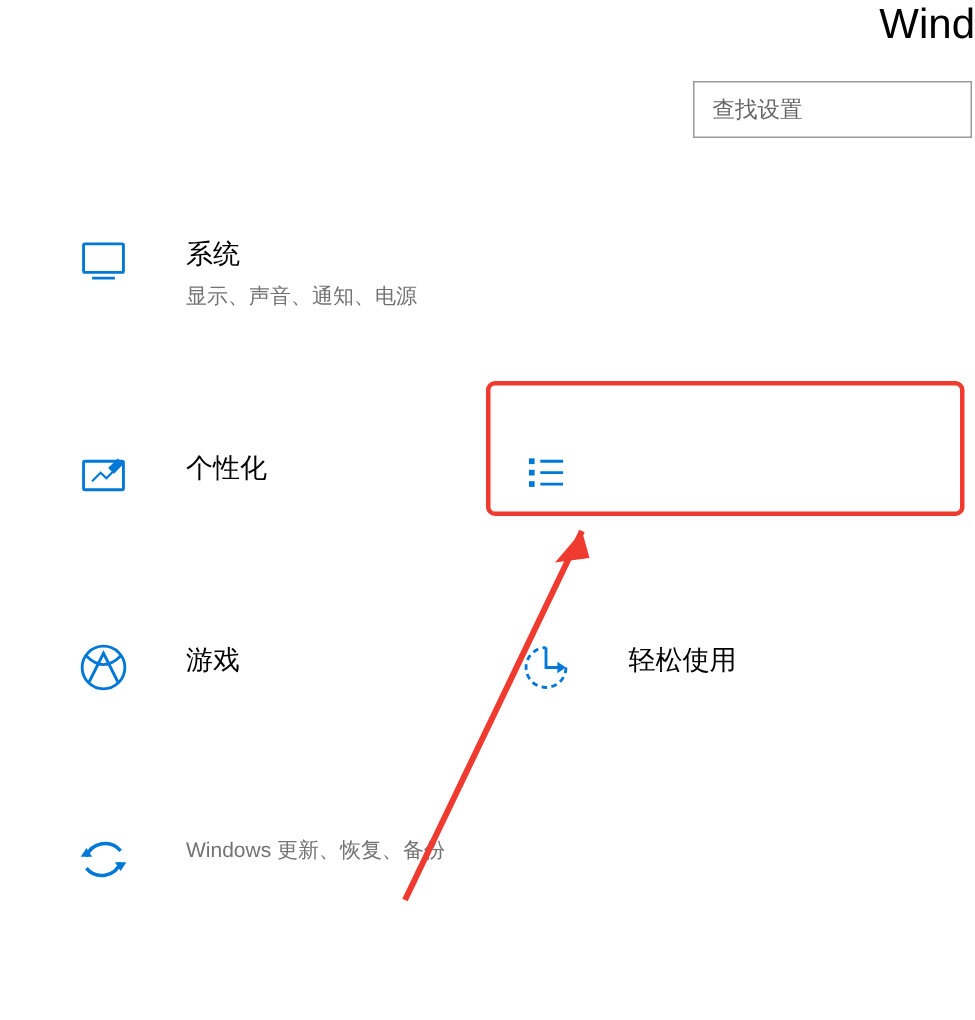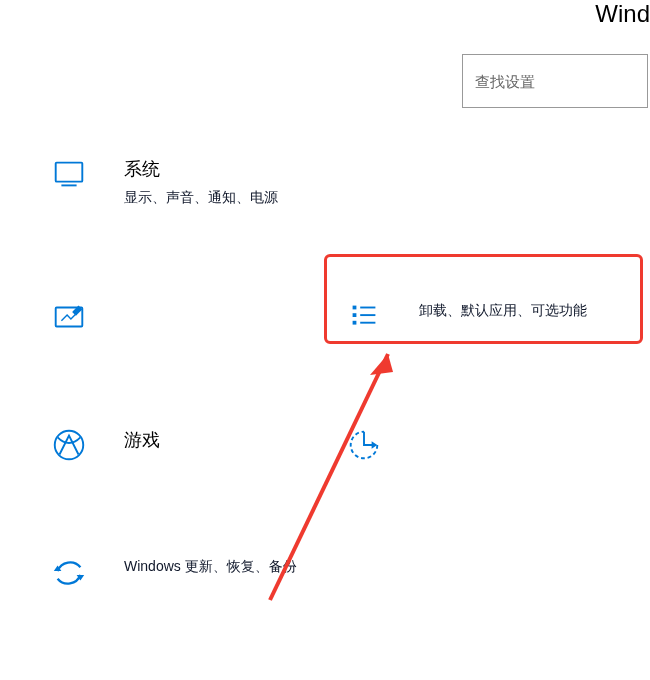--- a/index.html
+++ b/index.html
@@ -9,30 +9,30 @@
       background: #fff;
       font-family: "Segoe UI", "Microsoft YaHei", sans-serif;
       color: #000;
       position: relative;
       overflow: hidden;
     }
     .page-title {
       position: absolute;
       top: 0px;
       right: 0px;
-      font-size: 24px;
+      font-size: 28px;
       font-weight: 300;
       color: #000;
     }
     .search-box {
       position: absolute;
       top: 54px;
       left: 462px;
       width: 186px;
-      height: 54px;
+      height: 38px;
       border: 1px solid #999;
       background: #fff;
       display: flex;
       align-items: center;
       padding: 0 12px;
     }
     .search-box input {
       border: none;
       outline: none;
       width: 100%;
@@ -72,21 +72,21 @@
     }
     .tile-text { padding-top: 2px; }
     .tile-title {
       font-size: 18px;
       color: #000;
       margin-bottom: 6px;
       font-weight: 400;
     }
     .tile-sub {
       font-size: 14px;
-      color: #0f172a;
+      color: #737373;
       line-height: 1.5;
     }
     .highlight-box {
       position: absolute;
       border: 3px solid #ef3a2f;
       border-radius: 6px;
       left: 324px;
       top: 254px;
       width: 319px;
       height: 90px;
@@ -131,35 +131,35 @@
     <div class="tile">
       <div class="tile-icon">
         <svg viewBox="0 0 40 40" width="38" height="38" fill="none" stroke="#0078d7" stroke-width="2">
           <rect x="6" y="10" width="28" height="20" rx="1"></rect>
           <path d="M24 14 L30 8 L34 12 L28 18" fill="#0078d7" stroke="none"></path>
           <line x1="24" y1="14" x2="28" y2="18"></line>
           <path d="M12 24 L18 18 L22 22 L28 16" stroke-width="1.5"></path>
         </svg>
       </div>
       <div class="tile-text">
+        <div class="tile-title">个性化</div>
       </div>
     </div>
     <div class="tile">
       <div class="tile-icon">
         <svg viewBox="0 0 40 40" width="38" height="38" fill="none" stroke="#0078d7" stroke-width="2">
           <rect x="8" y="8" width="4" height="4" fill="#0078d7" stroke="none"></rect>
           <rect x="8" y="16" width="4" height="4" fill="#0078d7" stroke="none"></rect>
           <rect x="8" y="24" width="4" height="4" fill="#0078d7" stroke="none"></rect>
           <line x1="16" y1="10" x2="32" y2="10"></line>
           <line x1="16" y1="18" x2="32" y2="18"></line>
           <line x1="16" y1="26" x2="32" y2="26"></line>
         </svg>
       </div>
       <div class="tile-text">
-        <div class="tile-sub">卸载、默认应用、可选功能</div>
       </div>
     </div>
   </div>
 
   <div class="tile-row">
     <div class="tile">
       <div class="tile-icon">
         <svg viewBox="0 0 40 40" width="38" height="38" fill="none" stroke="#0078d7" stroke-width="2">
           <circle cx="20" cy="20" r="15"></circle>
           <path d="M8 12 Q20 24 32 12"></path>
@@ -172,20 +172,21 @@
     </div>
     <div class="tile">
       <div class="tile-icon">
         <svg viewBox="0 0 40 40" width="38" height="38" fill="none" stroke="#0078d7" stroke-width="2">
           <path d="M34 20 A14 14 0 1 1 20 6" stroke-dasharray="4 3"></path>
           <path d="M20 6 L20 20 L30 20"></path>
           <polygon points="28,16 34,20 28,24" fill="#0078d7" stroke="none"></polygon>
         </svg>
       </div>
       <div class="tile-text">
+        <div class="tile-title">轻松使用</div>
       </div>
     </div>
   </div>
 
   <div class="tile-row">
     <div class="tile">
       <div class="tile-icon">
         <svg viewBox="0 0 40 40" width="38" height="38" fill="none" stroke="#0078d7" stroke-width="2.5">
           <path d="M32 14 A14 14 0 0 0 8 18"></path>
           <polygon points="4,18 12,18 8,12" fill="#0078d7" stroke="none"></polygon>

